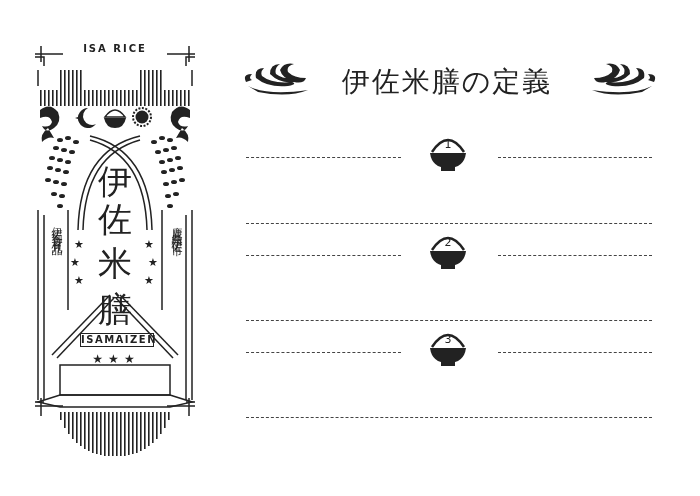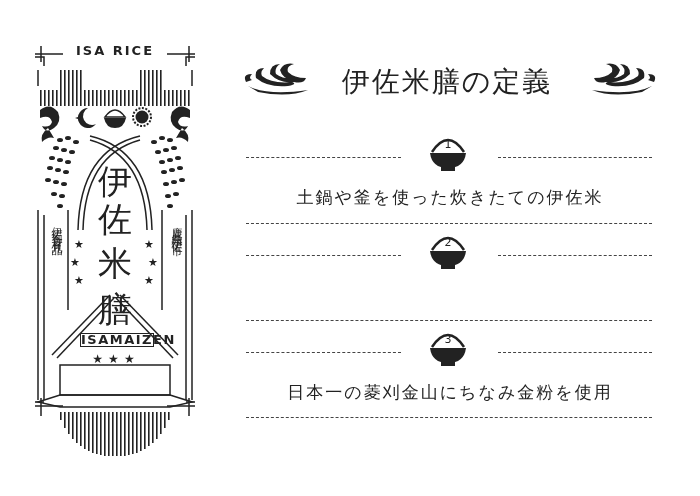--- a/index.html
+++ b/index.html
@@ -1,22 +1,22 @@
 <!DOCTYPE html>
 <html><head>
 <meta charset="utf-8">
 <style>
   html,body{margin:0;padding:0;background:#fff;}
   body{width:700px;height:496px;position:relative;overflow:hidden;font-family:"DejaVu Serif","Liberation Serif",serif;color:#222;}
   .abs{position:absolute;}
   #emblem{left:30px;top:40px;width:170px;height:420px;}
-  .isa-rice{position:absolute;left:0;width:170px;top:3px;text-align:center;font-family:"DejaVu Sans","Liberation Sans",sans-serif;font-weight:bold;font-size:13px;letter-spacing:2px;color:#222;}
+  .isa-rice{position:absolute;left:0;width:170px;top:3px;text-align:center;font-family:"DejaVu Sans","Liberation Sans",sans-serif;font-weight:bold;font-size:10px;letter-spacing:2px;color:#222;}
   .vtext{position:absolute;writing-mode:vertical-rl;font-family:"DejaVu Sans","Liberation Sans",sans-serif;font-size:11px;letter-spacing:3px;color:#222;}
   .big{position:absolute;font-family:"DejaVu Serif","Liberation Serif",serif;font-size:34px;color:#222;line-height:1;}
-  .isamaizen{position:absolute;left:50px;top:293px;width:72px;height:12px;border:1.5px solid #222;font-family:"DejaVu Sans","Liberation Sans",sans-serif;font-size:13px;font-weight:bold;letter-spacing:1.5px;text-align:left;line-height:12px;}
+  .isamaizen{position:absolute;left:50px;top:293px;width:72px;height:12px;border:1.5px solid #222;font-family:"DejaVu Sans","Liberation Sans",sans-serif;font-size:10px;font-weight:bold;letter-spacing:1.5px;text-align:left;line-height:12px;}
   .stars3{position:absolute;left:42px;top:312px;width:88px;text-align:center;font-size:12px;letter-spacing:5px;}
   #defs{left:240px;top:60px;width:420px;height:400px;}
   .title{position:absolute;left:82px;top:3px;width:250px;text-align:center;font-size:28px;letter-spacing:2px;white-space:nowrap;}
   .dash{position:absolute;height:0;border-top:1.5px dashed #444;}
   .item-text{position:absolute;left:0;width:420px;text-align:center;font-size:17px;letter-spacing:2px;white-space:nowrap;}
   .bowl{position:absolute;width:44px;height:40px;}
   .bowl-num{position:absolute;left:0;top:6px;width:44px;text-align:center;font-size:11px;color:#222;font-family:"DejaVu Sans","Liberation Sans",sans-serif;}
 </style>
 </head>
 <body>
@@ -221,21 +221,20 @@
   <div class="dash" style="left:6px;top:97px;width:155px"></div>
   <div class="dash" style="left:258px;top:97px;width:154px"></div>
   <div class="bowl" style="left:186px;top:72px">
     <svg width="44" height="40">
         <path d="M6 20 Q22 -4 38 20" fill="none" stroke="#222" stroke-width="2.5"></path>
         <path d="M4 21 H40 Q38 36 22 36 Q6 36 4 21z" fill="#222"></path>
         <rect x="15" y="35" width="14" height="4" fill="#222"></rect>
       </svg>
     <div class="bowl-num">1</div>
   </div>
-  <div class="item-text" style="top:126px">土鍋や釜を使った炊きたての伊佐米</div>
   <div class="dash" style="left:6px;top:163px;width:406px"></div>
 
   <div class="dash" style="left:6px;top:195px;width:155px"></div>
   <div class="dash" style="left:258px;top:195px;width:154px"></div>
   <div class="bowl" style="left:186px;top:170px">
     <svg width="44" height="40">
         <path d="M6 20 Q22 -4 38 20" fill="none" stroke="#222" stroke-width="2.5"></path>
         <path d="M4 21 H40 Q38 36 22 36 Q6 36 4 21z" fill="#222"></path>
         <rect x="15" y="35" width="14" height="4" fill="#222"></rect>
       </svg>
@@ -246,15 +245,14 @@
   <div class="dash" style="left:6px;top:292px;width:155px"></div>
   <div class="dash" style="left:258px;top:292px;width:154px"></div>
   <div class="bowl" style="left:186px;top:267px">
     <svg width="44" height="40">
         <path d="M6 20 Q22 -4 38 20" fill="none" stroke="#222" stroke-width="2.5"></path>
         <path d="M4 21 H40 Q38 36 22 36 Q6 36 4 21z" fill="#222"></path>
         <rect x="15" y="35" width="14" height="4" fill="#222"></rect>
       </svg>
     <div class="bowl-num">3</div>
   </div>
-  <div class="item-text" style="top:321px">日本一の菱刈金山にちなみ金粉を使用</div>
   <div class="dash" style="left:6px;top:357px;width:406px"></div>
 </div>
 
 </body></html>

